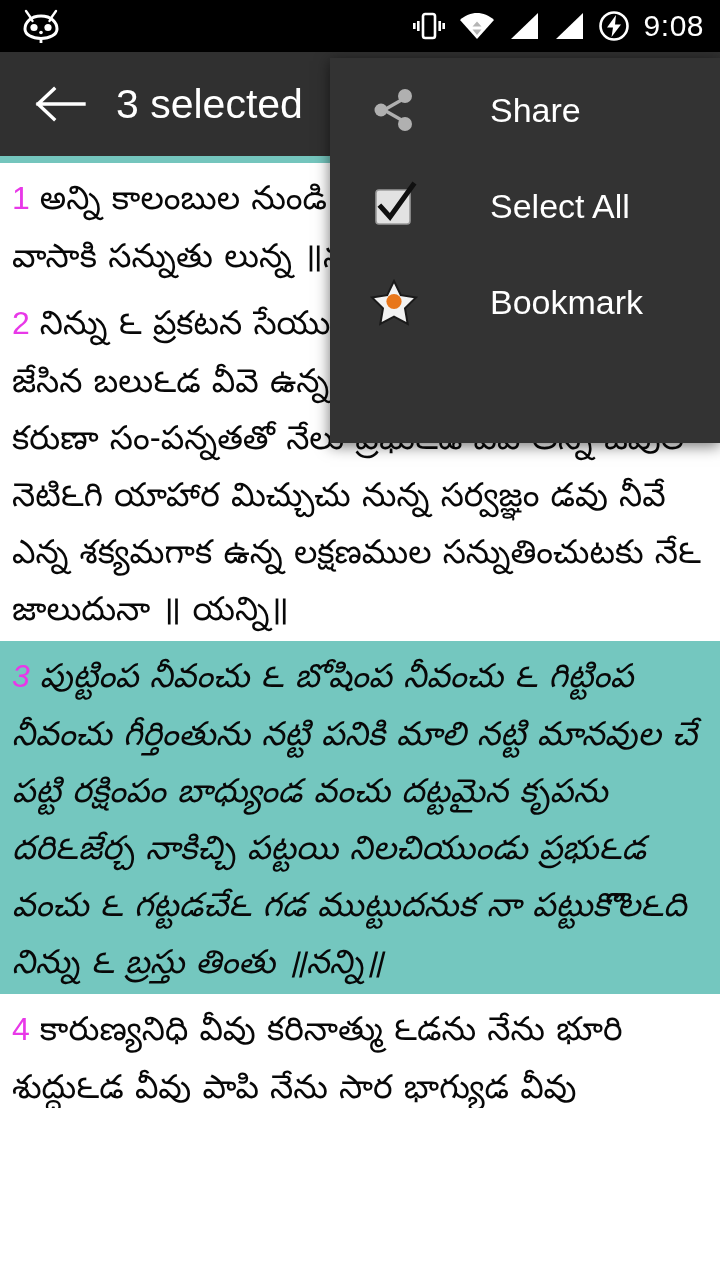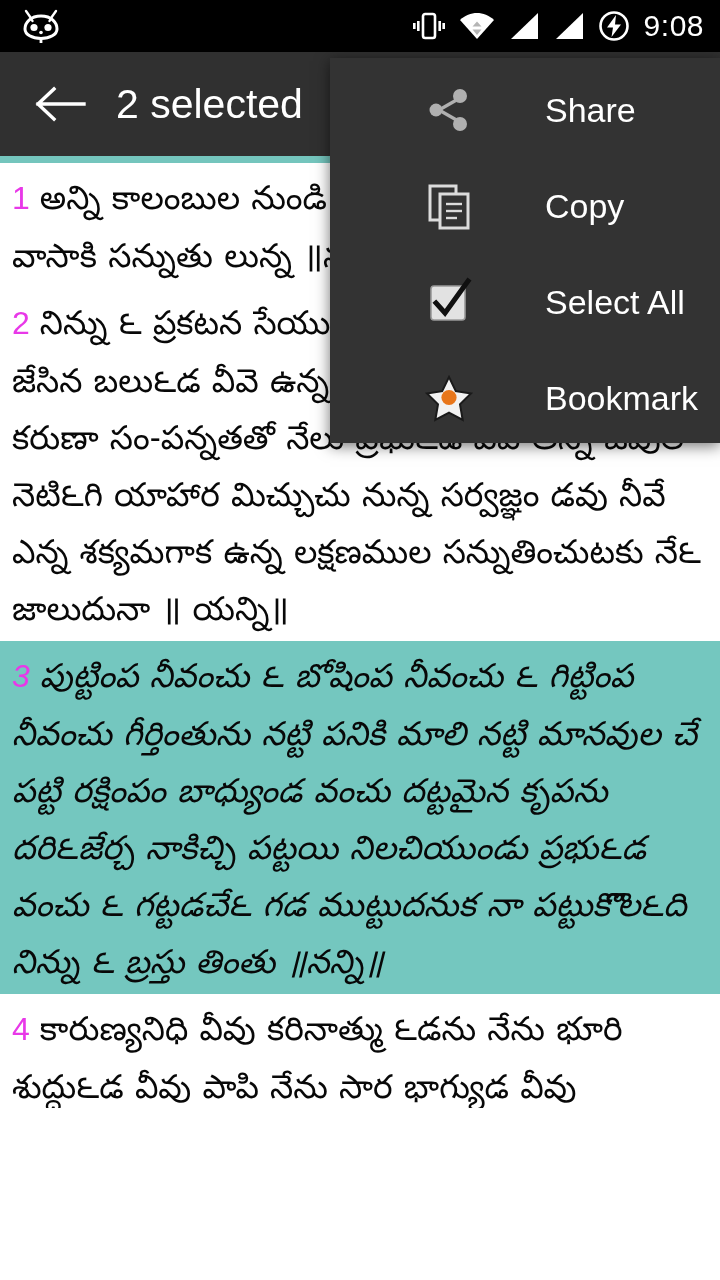--- a/index.html
+++ b/index.html
@@ -79,23 +79,22 @@
     top: 58px; left: 330px;
     width: 390px; height: 385px;
     background: #333333;
     box-shadow: 0 3px 14px rgba(0,0,0,.55);
     padding-top: 4px;
     z-index: 40;
   }
   .menu-item {
     height: 96px;
     display: flex; align-items: center;
-    padding-left: 76px;
+    padding-left: 36px;
     cursor: pointer;
-    margin-left: 15px;
   }
   .menu-icon {
     width: 56px; height: 56px;
     display: flex; align-items: center; justify-content: center;
     flex: 0 0 56px;
   }
   .menu-label {
     color: #ffffff; font-size: 34px; font-weight: 400;
     margin-left: 68px; white-space: nowrap;
   }
@@ -164,21 +163,21 @@
 
     <div class="status-clock">9:08</div>
   </div>
 
   <div class="toolbar">
     <div class="back-btn">
       <svg width="52" height="40" viewBox="0 0 52 40">
         <path d="M50 20 L4 20 M20 5 L4 20 L20 35" stroke="#fff" stroke-width="3.4" fill="none" stroke-linecap="square" stroke-linejoin="miter"></path>
       </svg>
     </div>
-    <div class="toolbar-title">2 selected</div>
+    <div class="toolbar-title">3 selected</div>
   </div>
   <div class="accent-rule"></div>
 
   <div class="content">
     <div class="verse">
       <span class="vnum">1</span><span class="vtext">అన్ని కాలంబుల నుండి నెన్న �(దరంబయొ కన్న వాసాకి సన్నుతు లున్న ॥నన్ని॥</span>
     </div>
     <div class="verse">
       <span class="vnum">2</span><span class="vtext">నిన్ను ౬ ప్రకటన సేయు నఖిల జీవులను బన్నుగ౬ జేసిన బలు౬డ వీవె ఉన్న లోకంబుల – నుడుగక కరుణా సం-పన్నతతో నేలు ప్రభు౬డ వీవె అన్ని జీవుల నెటి౬గి యాహార మిచ్చుచు నున్న సర్వజ్ఞం డవు నీవే ఎన్న శక్యమగాక ఉన్న లక్షణముల సన్నుతించుటకు నే౬ జాలుదునా ॥ యన్ని॥</span>
     </div>
@@ -198,32 +197,20 @@
           <line x1="15" y1="25" x2="36" y2="13" stroke="#b0b0b0" stroke-width="3.2"></line>
           <line x1="15" y1="25" x2="36" y2="37" stroke="#b0b0b0" stroke-width="3.2"></line>
           <circle cx="36" cy="11" r="7" fill="#b0b0b0"></circle>
           <circle cx="12" cy="25" r="6.5" fill="#b0b0b0"></circle>
           <circle cx="36" cy="39" r="7" fill="#b0b0b0"></circle>
         </svg>
       </span>
       <span class="menu-label">Share</span>
     </div>
 
-    <div class="menu-item">
-      <span class="menu-icon">
-        <svg width="50" height="50" viewBox="0 0 50 50">
-          <rect x="6" y="5" width="26" height="34" fill="none" stroke="#dcdcdc" stroke-width="3"></rect>
-          <rect x="16" y="13" width="28" height="34" fill="#333" stroke="#dcdcdc" stroke-width="3"></rect>
-          <line x1="22" y1="23" x2="38" y2="23" stroke="#dcdcdc" stroke-width="2.4"></line>
-          <line x1="22" y1="30" x2="38" y2="30" stroke="#dcdcdc" stroke-width="2.4"></line>
-          <line x1="22" y1="37" x2="33" y2="37" stroke="#dcdcdc" stroke-width="2.4"></line>
-        </svg>
-      </span>
-      <span class="menu-label">Copy</span>
-    </div>
 
     <div class="menu-item">
       <span class="menu-icon">
         <svg width="50" height="50" viewBox="0 0 50 50">
           <rect x="7" y="9" width="34" height="34" rx="3" fill="#e2e2e2" stroke="#9a9a9a" stroke-width="1.6"></rect>
           <path d="M12 26 L21 36 L44 4" stroke="#101010" stroke-width="5" fill="none" stroke-linecap="square" stroke-linejoin="miter"></path>
         </svg>
       </span>
       <span class="menu-label">Select All</span>
     </div>

